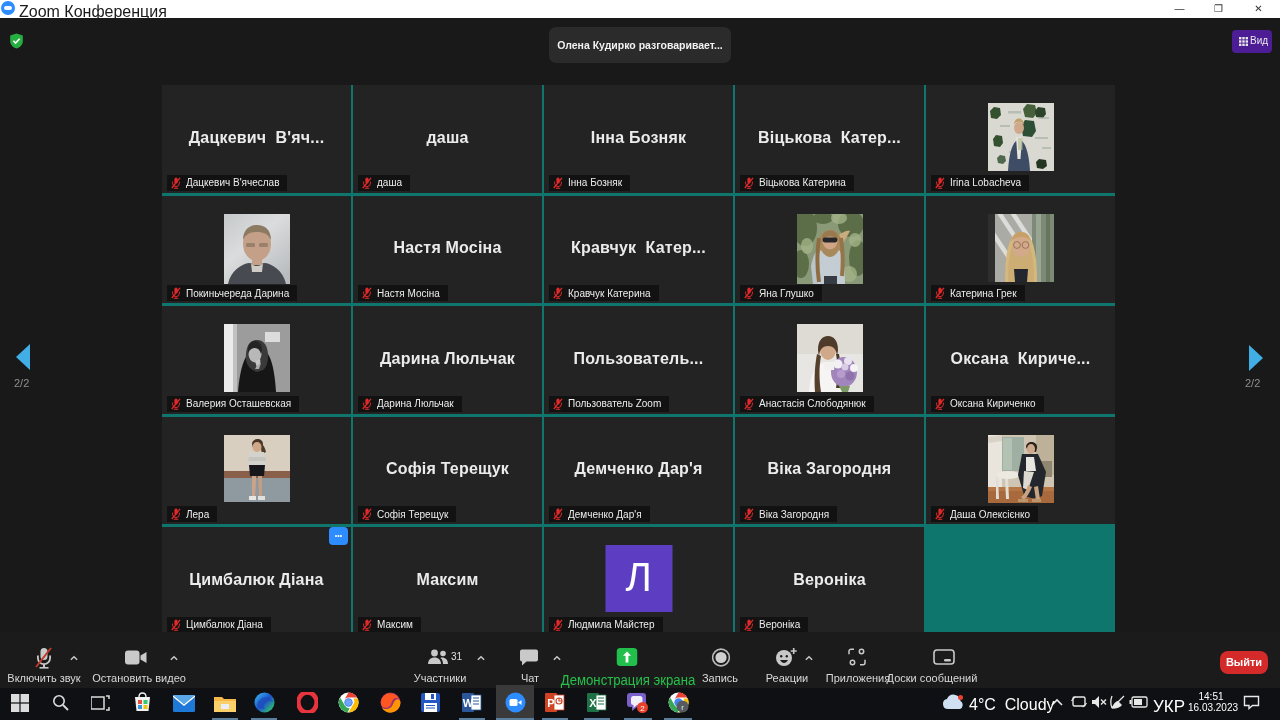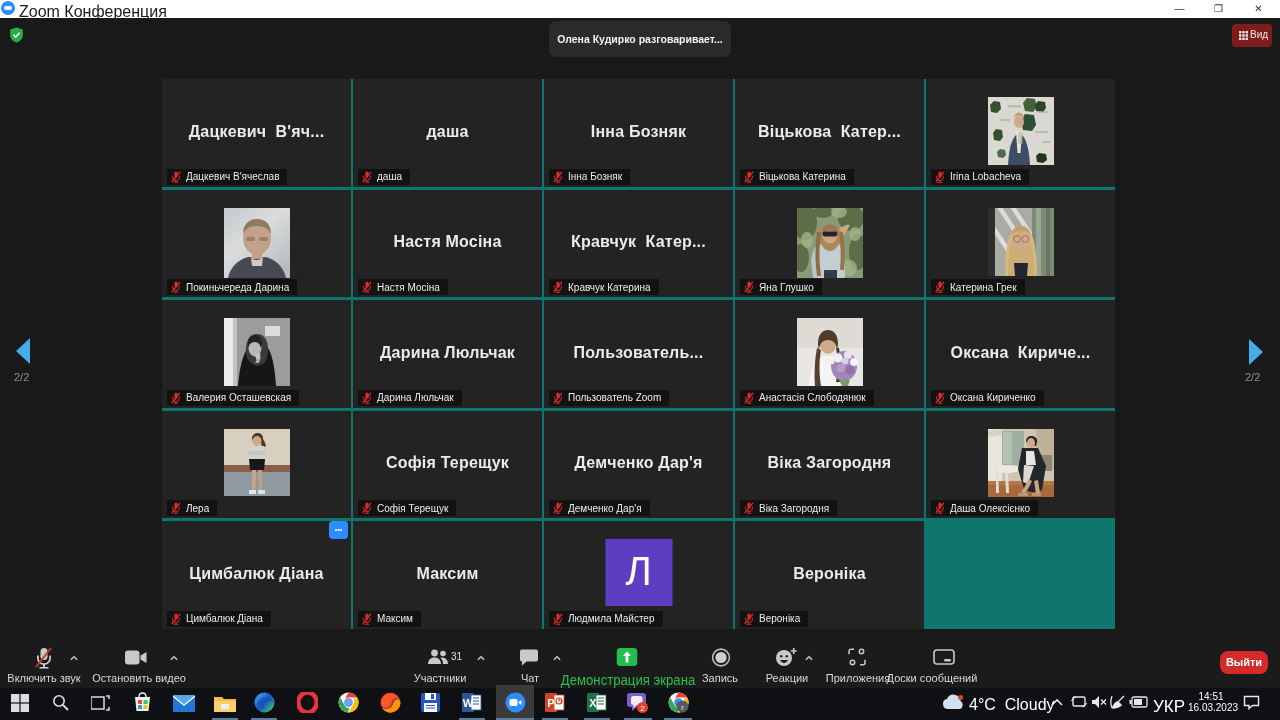--- a/index.html
+++ b/index.html
@@ -1,24 +1,24 @@
 <!DOCTYPE html>
 <html><head><meta charset="utf-8">
 <style>
 *{margin:0;padding:0;box-sizing:border-box}
 html,body{width:1280px;height:720px;overflow:hidden;background:#191919;font-family:"Liberation Sans",sans-serif}
 .titlebar{position:absolute;left:0;top:0;width:1280px;height:18px;background:#fff;z-index:30}
 .zicon{position:absolute;left:1px;top:1px;width:14px;height:14px;border-radius:50%;background:#2d8cff}
 .zicon:after{content:"";position:absolute;left:3px;top:5px;width:8px;height:4px;border-radius:2px;background:#fff;opacity:.95}
 .ttitle{position:absolute;left:19px;top:2.5px;font-size:16px;color:#1a1a1a}
 .winbtn{position:absolute;top:0;width:13px;height:17px;color:#333;font-size:10px;text-align:center;line-height:17px}
-.main{position:absolute;left:0;top:18px;width:1028px;height:614px;background:#191919}
+.main{position:absolute;left:0;top:24px;width:1028px;height:614px;background:#191919}
 .shield{position:absolute;left:9px;top:9px;width:15px;height:16px}
 .tooltip{position:absolute;left:549px;top:3px;width:182px;height:36px;background:#2b2b2b;border-radius:7px;color:#f2f2f2;font-size:10.5px;font-weight:bold;text-align:center;line-height:36px}
-.vid{position:absolute;left:1232px;top:6px;width:40px;height:23px;background:#7f1d1d;border-radius:4px;color:#e8e8e8;font-size:10px}
+.vid{position:absolute;left:1232px;top:6px;width:40px;height:23px;background:#4c1d95;border-radius:4px;color:#e8e8e8;font-size:10px}
 .vid svg{position:absolute;left:7px;top:7px}
 .vid span{position:absolute;left:18px;top:5px}
 .grid{position:absolute;left:162px;top:61px;width:953px;height:550px;background:#0f766e;display:grid;grid-template-columns:repeat(5,189px);grid-template-rows:repeat(5,107.5px);gap:3px 2px}
 .tile{position:relative;background:#232323;overflow:hidden}
 .nm{position:absolute;left:0;right:0;top:50%;transform:translateY(-56%);text-align:center;font-size:16px;font-weight:bold;color:#ebebeb;white-space:pre;letter-spacing:.2px}
 .lab{position:absolute;left:5px;bottom:2px;height:16px;background:rgba(8,8,8,.62);display:flex;align-items:center;padding:0 8px 0 4px;font-size:10px;color:#ededed;white-space:nowrap}
 .lab .lmic{margin-right:5px;flex:none}
 .ph{position:absolute;left:50%;top:18px;transform:translateX(-50%)}
 .lbox{position:absolute;left:50%;top:18px;transform:translateX(-50%);width:67px;height:67px;background:#5d3ec2;color:#fff;font-size:40px;text-align:center;line-height:65px}
 .chatb{position:absolute;right:3px;top:0px;width:19px;height:18px;background:#2d8cff;border-radius:4px;color:#fff;font-size:7px;text-align:center;line-height:18px;letter-spacing:0}

